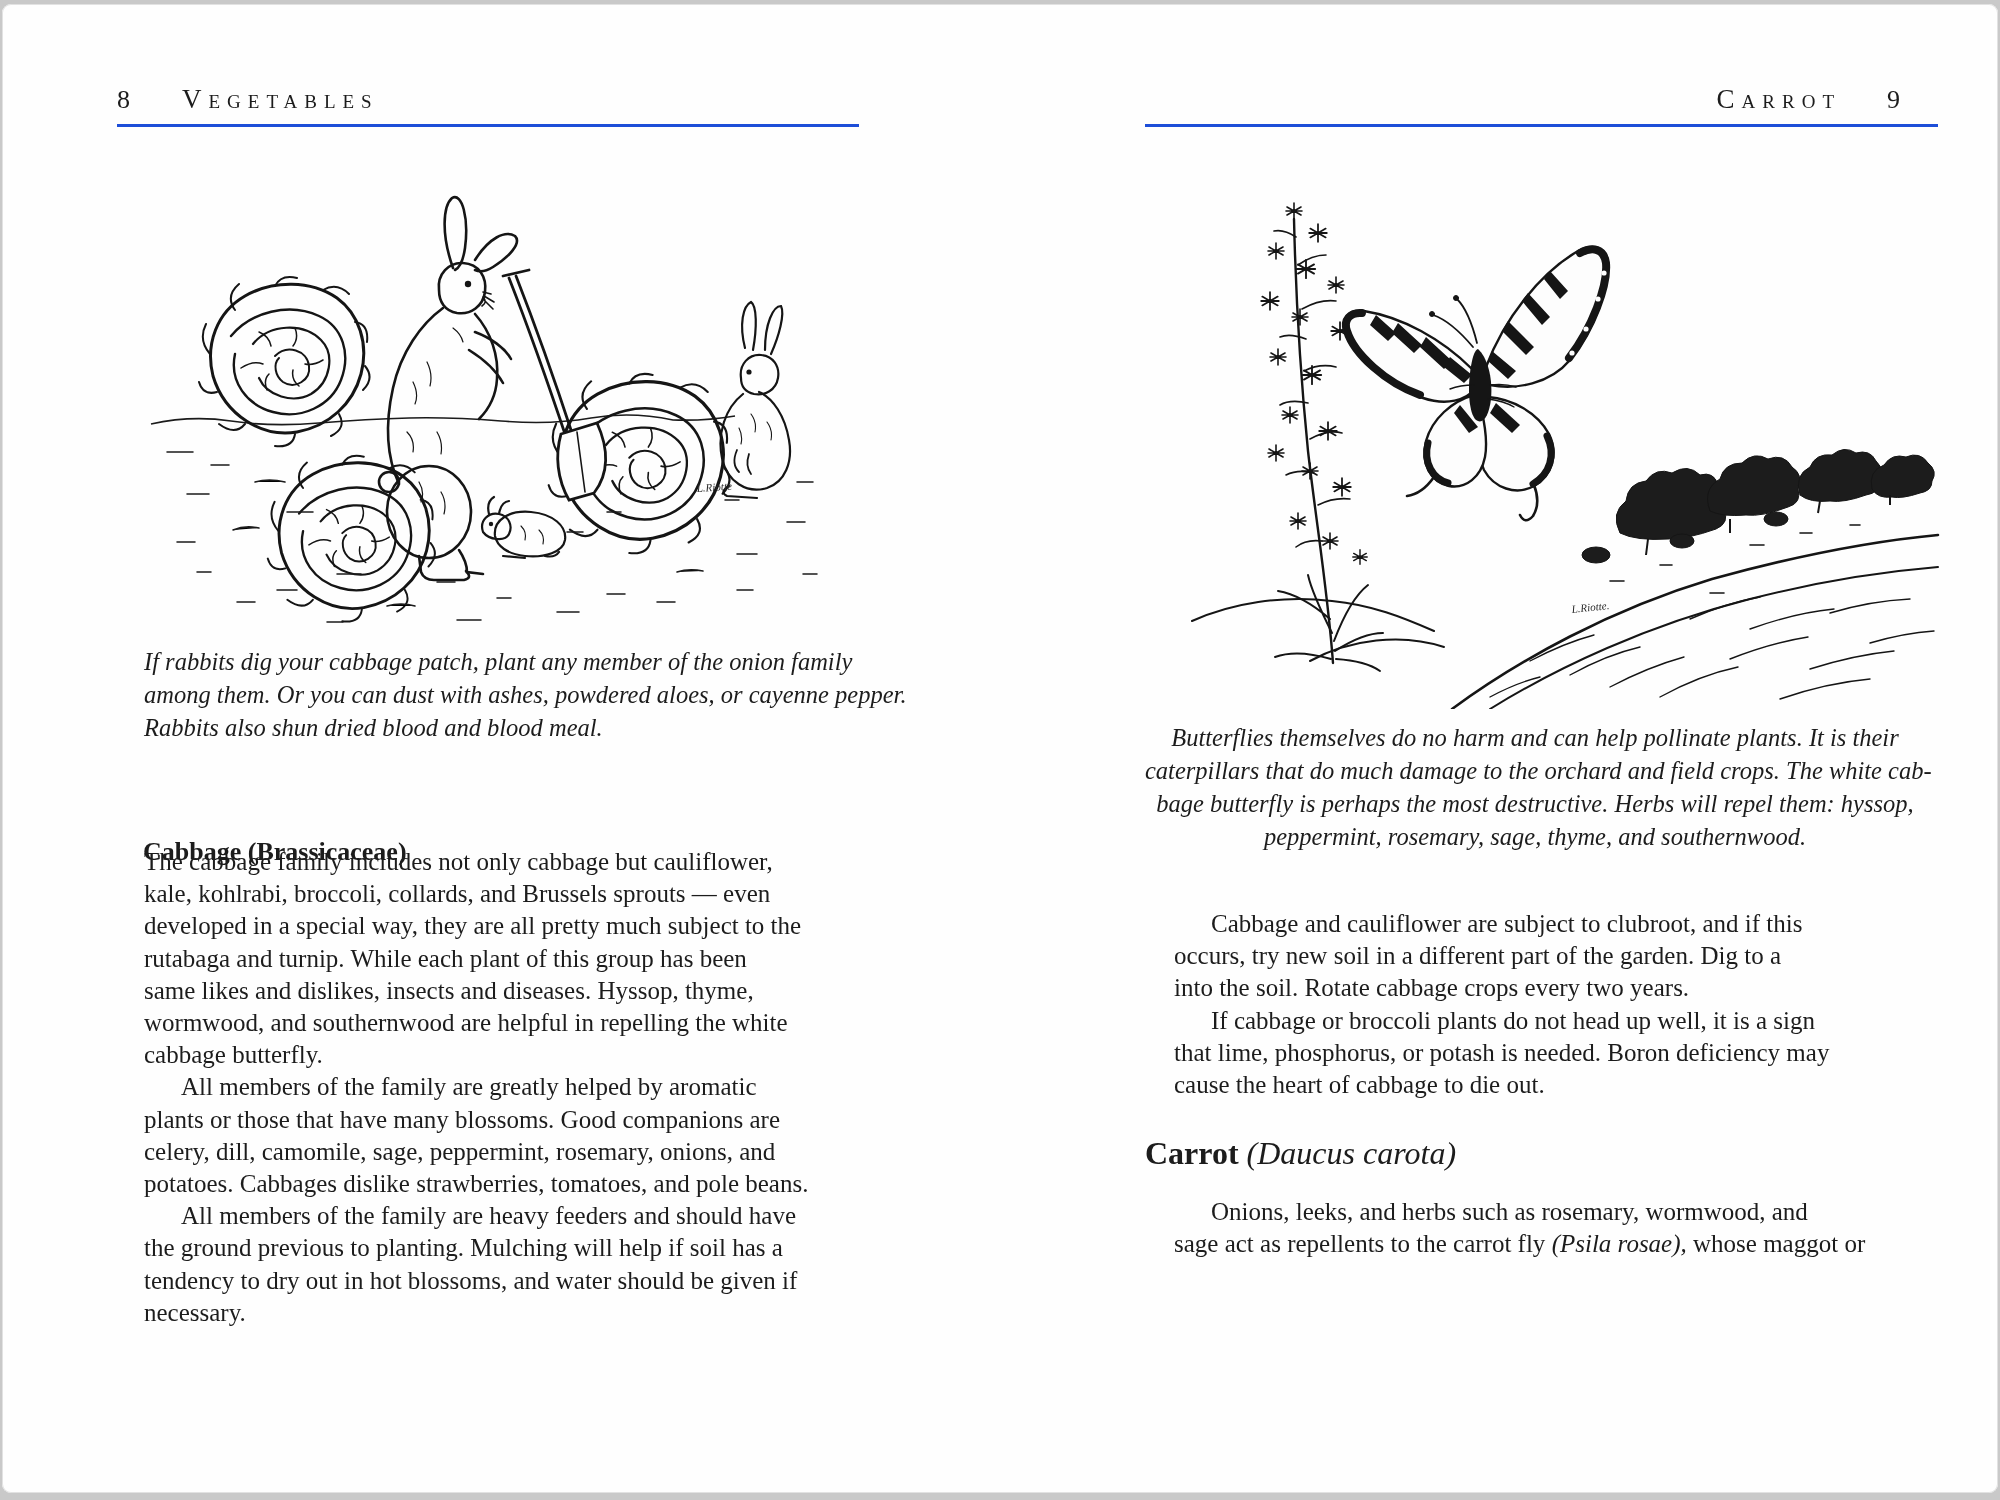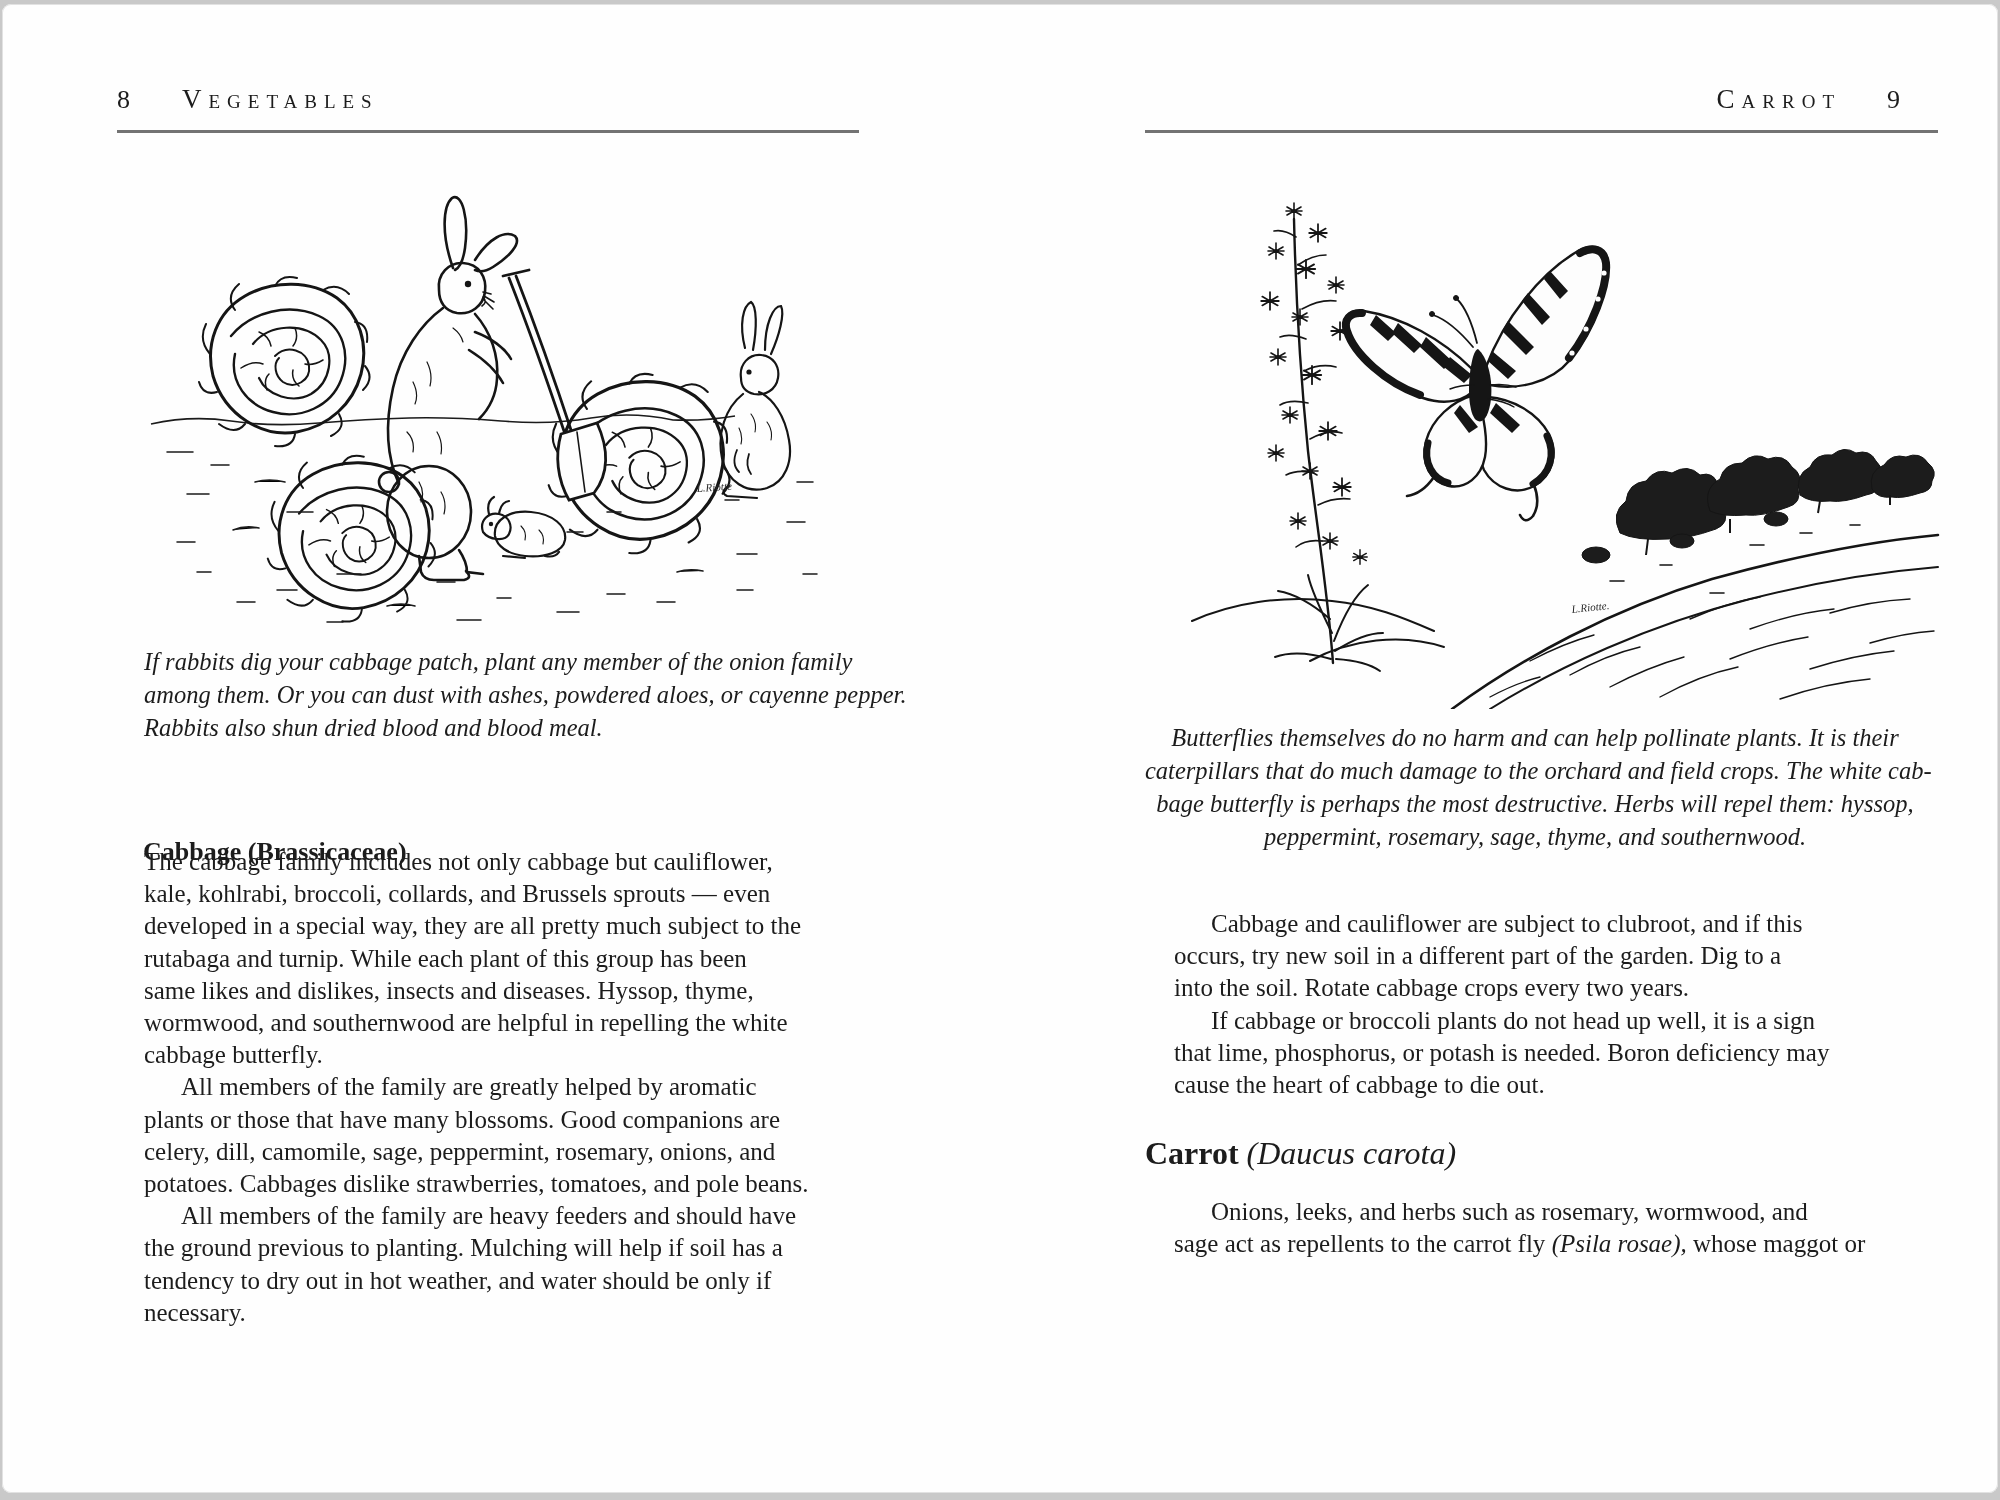--- a/index.html
+++ b/index.html
@@ -14,21 +14,21 @@
     background:#fefefe;border-radius:9px;
     box-shadow:inset 0 0 0 1px #e2e2e2;
     overflow:hidden;
   }
   .page{position:absolute;top:0;height:100%;}
   .page-left{left:115px;width:742px;}
   .page-right{left:1143px;width:793px;}
 
   .pg-header{
     position:absolute;top:80px;left:0;right:0;
-    border-bottom:3px solid #737373;padding-bottom:15px;
+    border-bottom:3px solid #1d4ed8;padding-bottom:9px;
     font-size:27px;white-space:nowrap;
   }
   .runhead{font-variant:small-caps;letter-spacing:7px;}
   .folio{font-size:26px;}
   .pg-header.right{text-align:right;}
   .pg-header.left .runhead{margin-left:52px;}
   .pg-header.right .folio{margin-left:46px;margin-right:38px;}
 
   figure{margin:0;position:absolute;}
   .fig-left{top:178px;left:20px;width:710px;height:462px;}
@@ -175,21 +175,21 @@
         </div>
       <div class="para indent">
           <div class="tline">All members of the family are greatly helped by aromatic</div>
           <div class="tline">plants or those that have many blossoms. Good companions are</div>
           <div class="tline">celery, dill, camomile, sage, peppermint, rosemary, onions, and</div>
           <div class="tline">potatoes. Cabbages dislike strawberries, tomatoes, and pole beans.</div>
         </div>
       <div class="para indent">
           <div class="tline">All members of the family are heavy feeders and should have</div>
           <div class="tline">the ground previous to planting. Mulching will help if soil has a</div>
-          <div class="tline">tendency to dry out in hot weather, and water should be only if</div>
+          <div class="tline">tendency to dry out in hot blossoms, and water should be given if</div>
           <div class="tline">necessary.</div>
         </div>
     </div>
   </section>
 
   <section class="page page-right">
 
     <header class="pg-header right">
       <span class="runhead">Carrot</span><span class="folio">9</span>
     </header>

